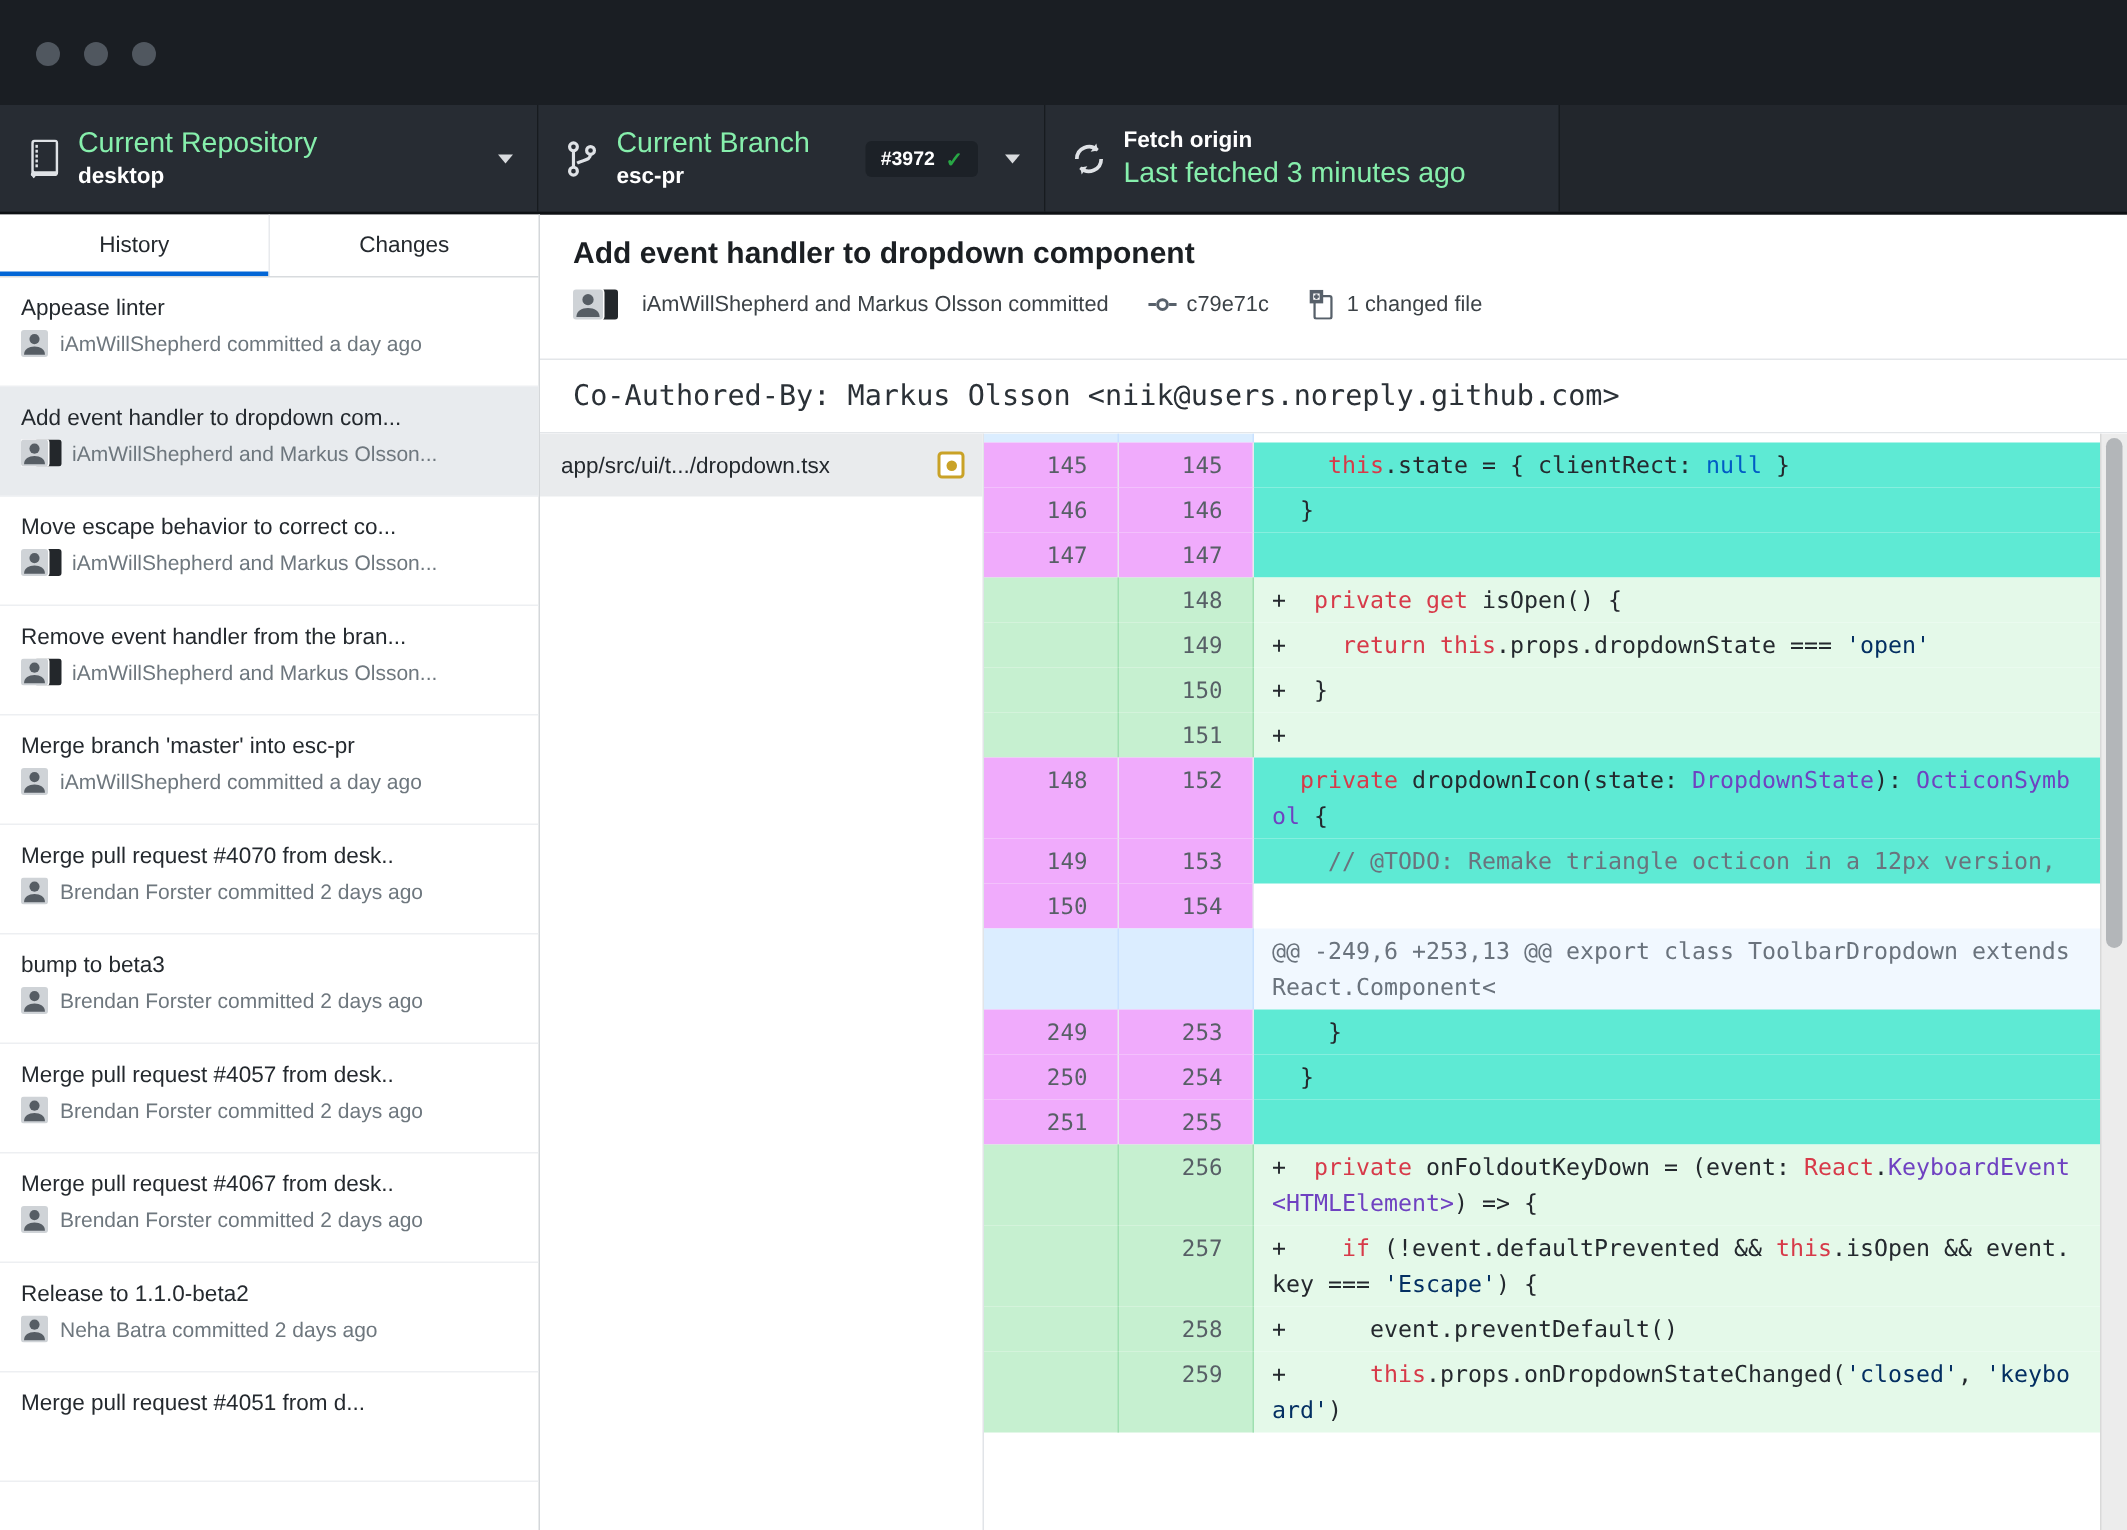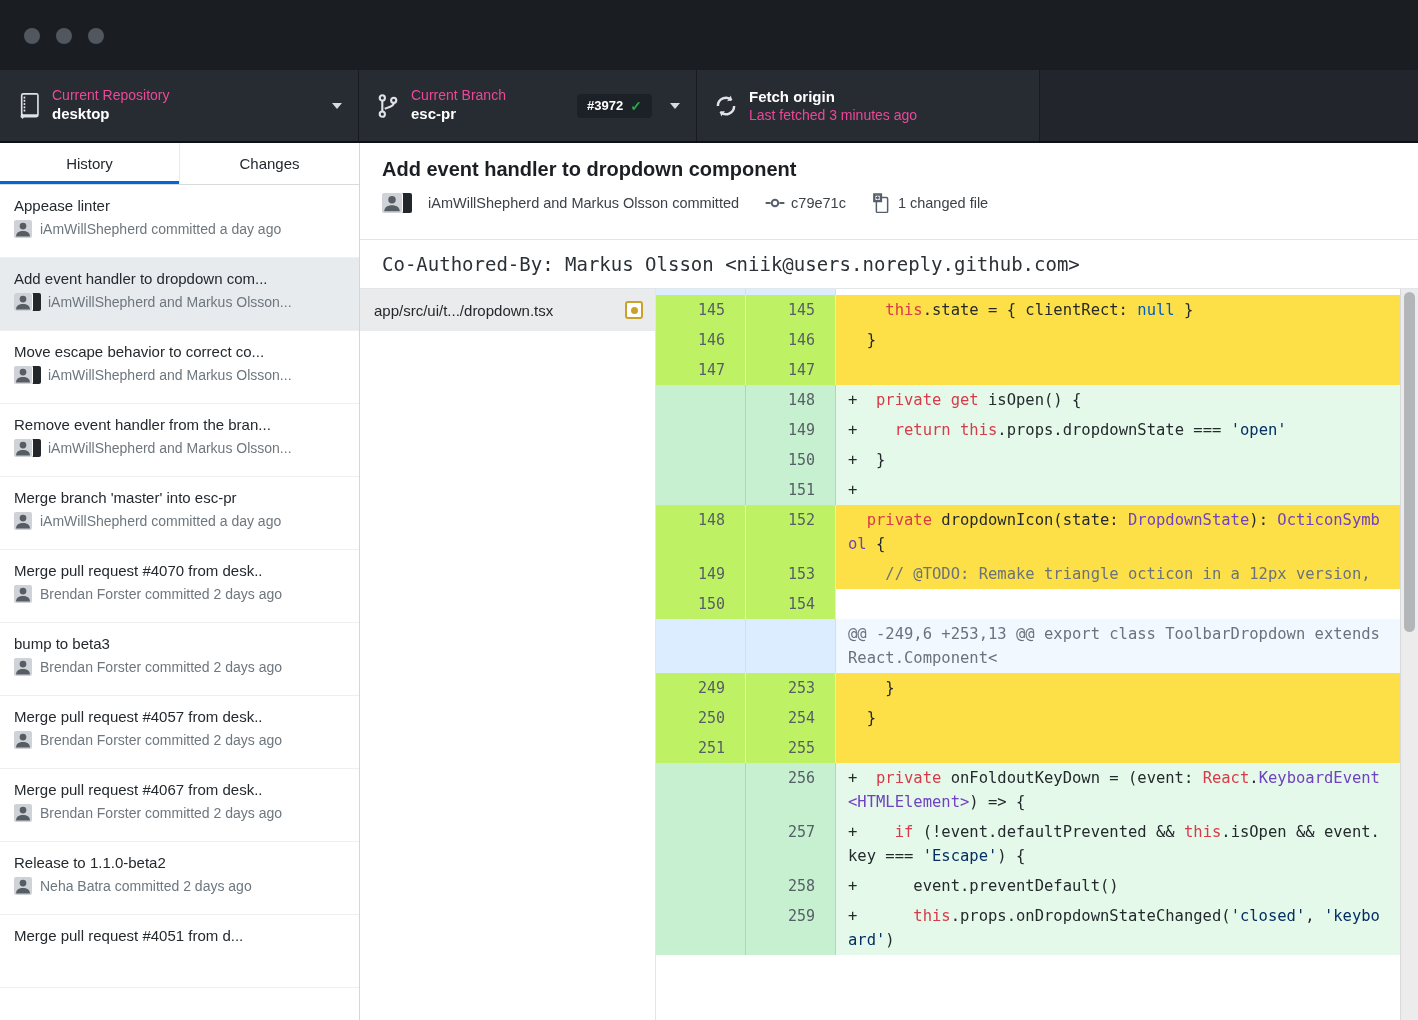--- a/index.html
+++ b/index.html
@@ -15,21 +15,21 @@
   .toolbar { height:73px; background:#22262c; border-bottom:2px solid #0e1114; display:flex; }
   .tb-section { display:flex; align-items:center; padding:0 16px; background:#272c33;
                 border-right:1px solid #171b1f; cursor:default; }
   .tb-section.repo { width:359px; }
   .tb-section.branch { width:338px; }
   .tb-section.fetch { width:343px; }
   .tb-filler { flex:1; background:#22262c; }
   .tb-icon { width:26px; height:26px; margin-right:10px; color:#dfe2e6; flex:none; }
   .tb-icon svg { width:100%; height:100%; display:block; }
   .tb-text { display:flex; flex-direction:column; line-height:1.25; min-width:0; }
-  .tb-label { font-size:14px; color:#ec4899; }
+  .tb-label { font-size:19px; color:#86efac; }
   .tb-value { font-size:15px; font-weight:bold; color:#fff; margin-top:1px; }
   .tb-spacer { flex:1; }
   .pr-badge { background:#1c2127; border-radius:4px; padding:4px 10px; display:flex;
               align-items:center; gap:7px; font-size:13px; font-weight:bold; color:#fff; }
   .pr-badge .check { color:#28a745; font-size:14px; font-weight:bold; }
   .caret { width:0; height:0; border-left:5.5px solid transparent; border-right:5.5px solid transparent;
            border-top:6px solid #d8dbde; margin-left:18px; flex:none; }
 
   
   .app-body { display:flex; height:905px; }
@@ -79,23 +79,23 @@
                  margin-left:8px; display:flex; align-items:center; justify-content:center; background:#fff; }
   .status-icon i { width:7px; height:7px; border-radius:50%; background:#c9a227; display:block; }
 
   
   .diff { flex:1; position:relative; overflow:hidden; background:#fff;
           font-family:"DejaVu Sans Mono", monospace; font-size:15.5px; }
   .diff-scroll { position:absolute; inset:0 18px 0 0; overflow:hidden; }
   .drow { display:flex; align-items:stretch; }
   .g1,.g2 { width:90px; flex:none; text-align:right; padding:3px 20px 3px 0;
             font-size:15px; line-height:24px; color:#575f66; border-right:1px solid #e8eaee;
-            background:#bef264; }
+            background:#f0abfc; }
   .dcode { flex:1; min-width:0; padding:3px 12px 3px 12px; line-height:24px; color:#24292e;
-           white-space:pre-wrap; word-break:break-all; background:#fde047; }
+           white-space:pre-wrap; word-break:break-all; background:#5eead4; }
   .drow.hunk .g1, .drow.hunk .g2 { background:#dbedff; border-color:#c8e1ff; }
   .drow.hunk .dcode { background:#f1f8ff; color:#6a737d; }
   .drow.add .g1, .drow.add .g2 { background:#c6f0d0; border-color:#9fe0b1; }
   .drow.add .dcode { background:#e4f9e9; }
   .k { color:#d73a49; } .s { color:#032f62; } .c { color:#005cc5; }
   .t { color:#6f42c1; } .cm { color:#6a737d; }
 
   .vscroll { position:absolute; top:0; right:0; width:18px; bottom:0;
              background:#ececec; border-left:1px solid #d9d9d9; }
   .vthumb { position:absolute; top:3px; left:3px; width:11px; height:340px;

